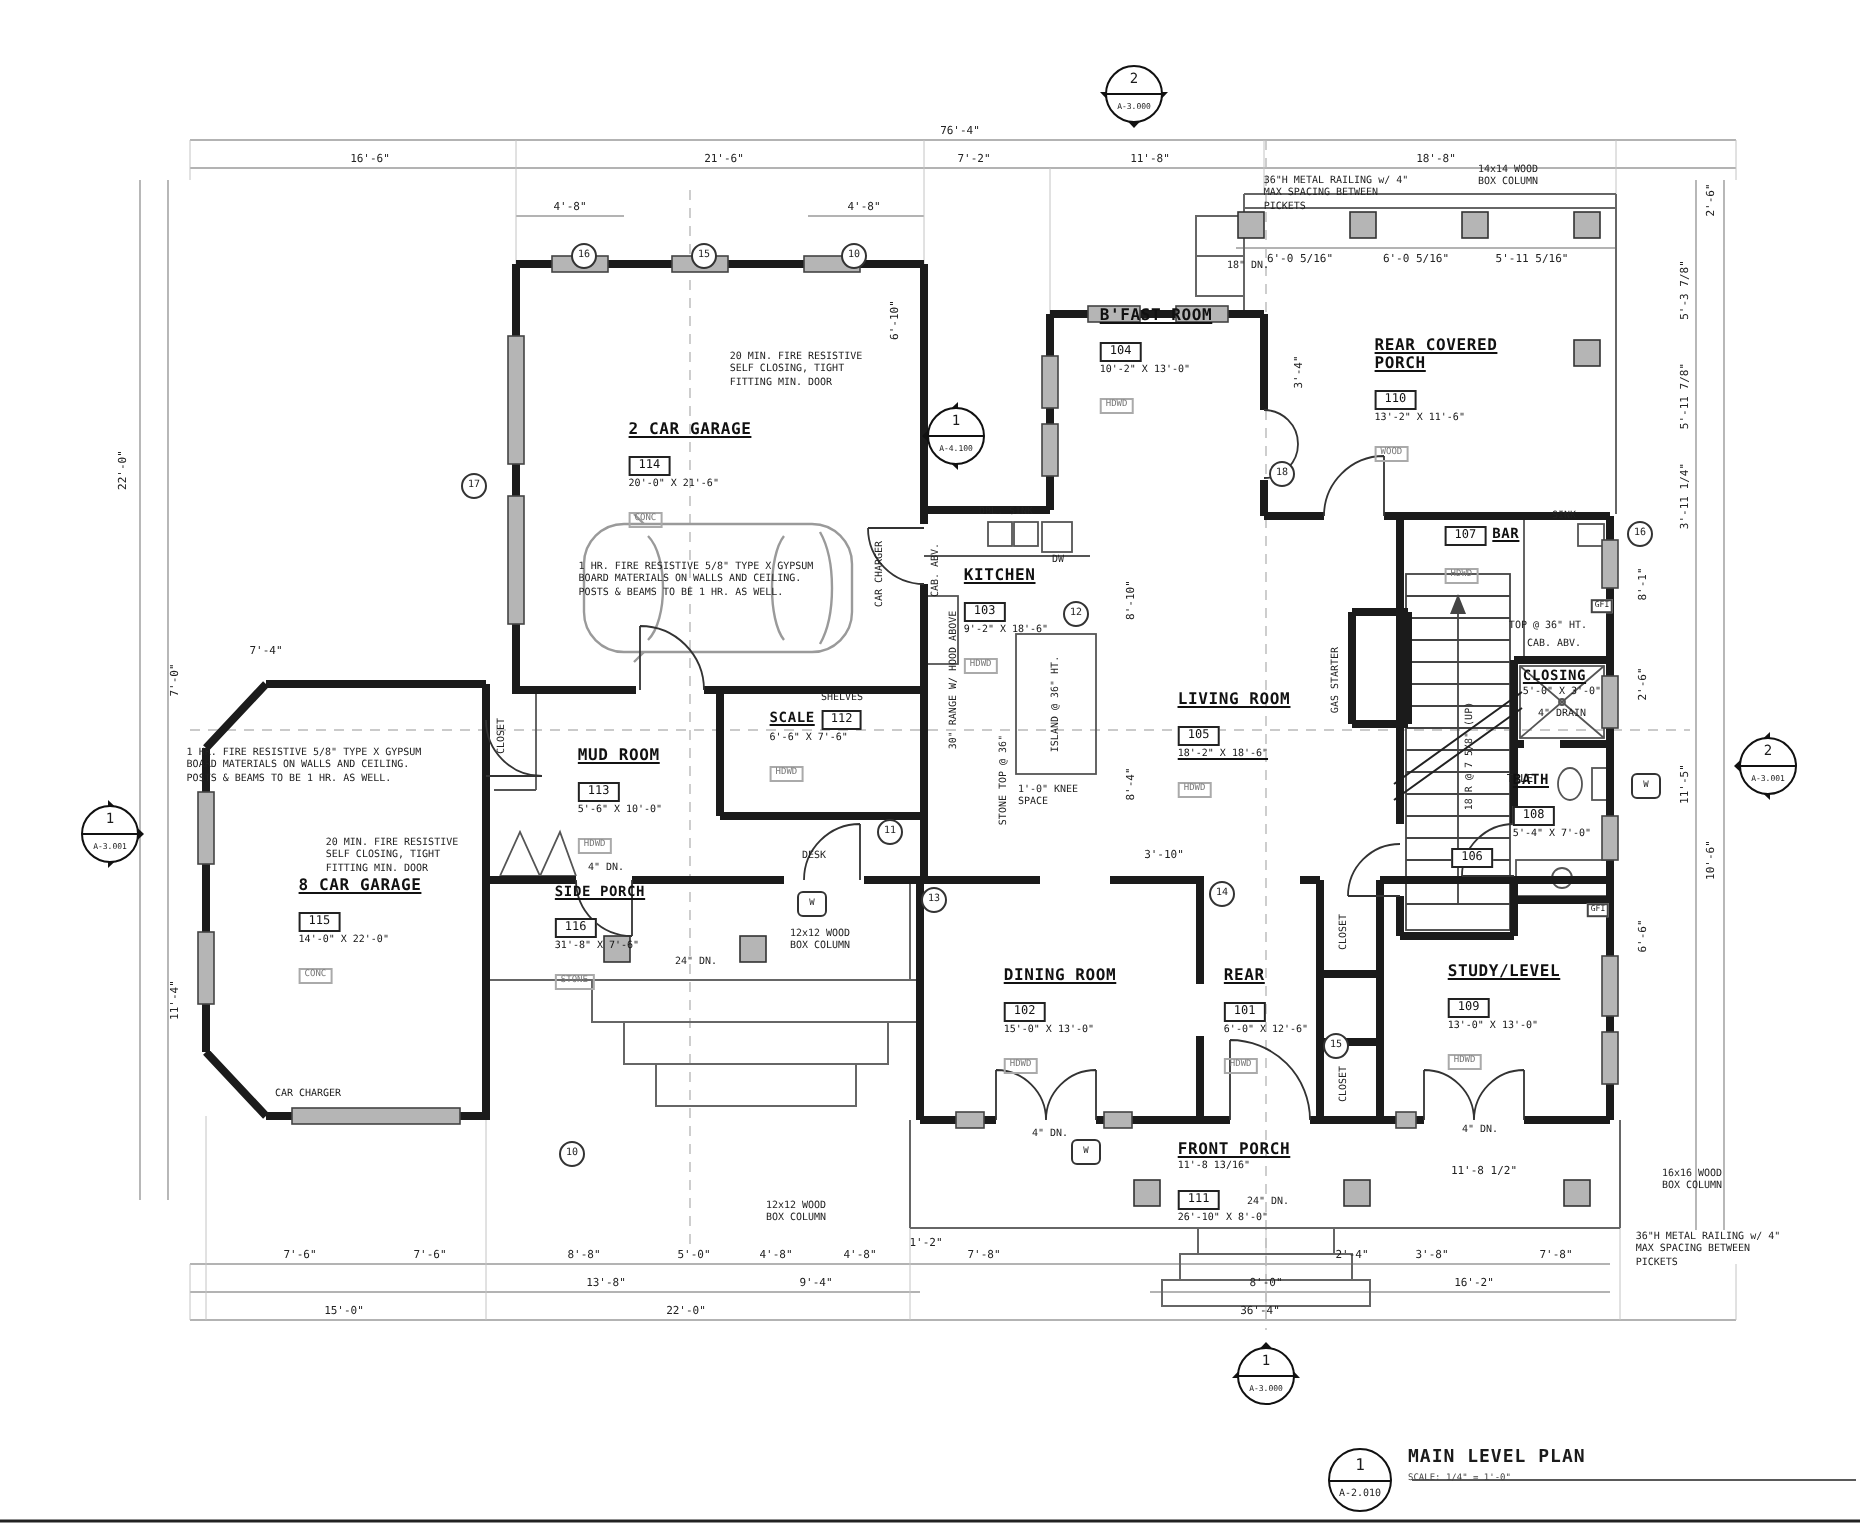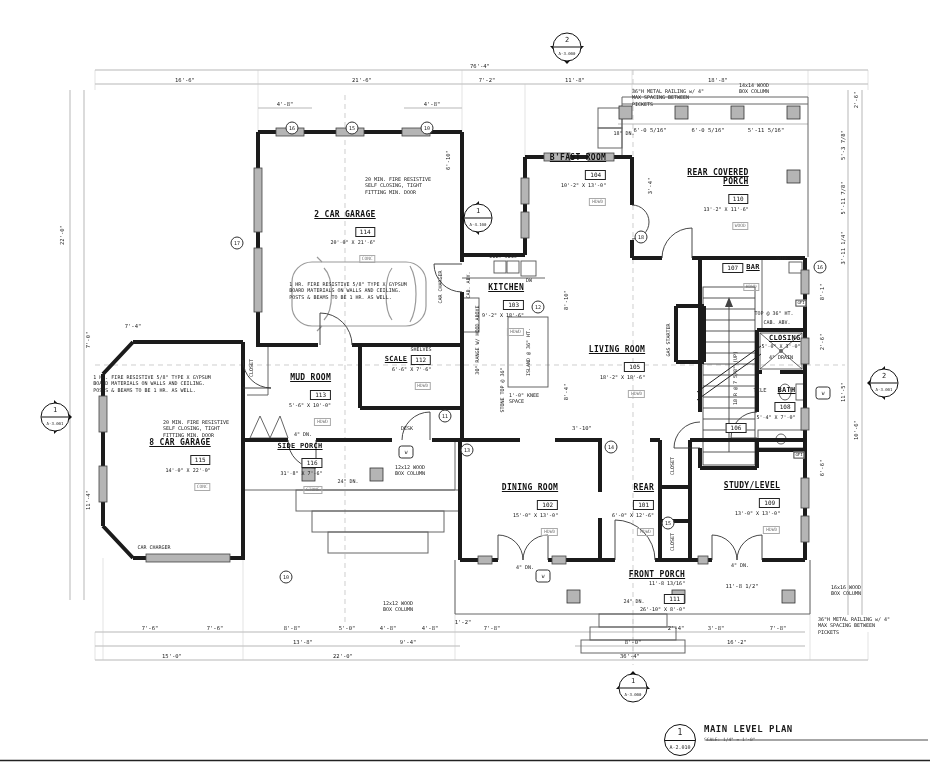--- a/index.html
+++ b/index.html
@@ -6,21 +6,21 @@
   .sheet{position:relative;width:930px;height:768px;background:#fff;overflow:hidden;
          font-family:"DejaVu Sans Mono","Liberation Mono",monospace;color:#1b1b1b;}
   svg{position:absolute;left:0;top:0;}
   .lbl{position:absolute;transform:translate(-50%,-50%);font-size:5.5px;white-space:nowrap;color:#222;}
   .lbl.v{transform:translate(-50%,-50%) rotate(-90deg);}
   .note{position:absolute;transform:translate(-50%,-50%);font-size:5px;line-height:1.25;
         white-space:pre-line;text-align:left;color:#222;}
   .note.v{transform:translate(-50%,-50%) rotate(-90deg);white-space:nowrap;}
   .gfi{position:absolute;transform:translate(-50%,-50%);border:1px solid #444;font-size:4px;
        line-height:1.2;padding:0 1px;background:#fff;color:#222;}
-  .room{position:absolute;transform:translate(-50%,0);text-align:right;color:#111;z-index:3;}
+  .room{position:absolute;transform:translate(-50%,0);text-align:left;color:#111;z-index:3;}
   .room .nm{font-size:8px;font-weight:bold;text-decoration:underline;letter-spacing:.3px;
             white-space:pre-line;line-height:1.15;}
   .room .nm.sm{font-size:7px;}
   .room .num{display:inline-block;border:1px solid #222;padding:0 4px;font-size:6px;margin-top:1px;background:#fff;line-height:1.3;}
   .room .sz{font-size:5px;margin-top:1px;}
   .room .fin{display:inline-block;border:1px solid #aaa;color:#777;padding:0 2px;font-size:4.5px;margin-top:1px;line-height:1.3;}
   .room .row{display:flex;gap:3px;align-items:center;justify-content:center;}
   .ctag{position:absolute;transform:translate(-50%,-50%);width:11px;height:11px;border:1px solid #333;
         border-radius:50%;font-size:5px;line-height:11px;text-align:center;background:#fff;color:#222;z-index:2;}
   .hexa{position:absolute;transform:translate(-50%,-50%);width:13px;height:11px;border:1px solid #333;
@@ -211,21 +211,21 @@
     <div><span class="num">110</span></div>
     <div class="sz">13'-2" X 11'-6"</div>
     <div><span class="fin">WOOD</span></div>
   </div>
   <div class="room" style="left:503px;top:283px;">
     <div class="nm">KITCHEN</div>
     <div><span class="num">103</span></div>
     <div class="sz">9'-2" X 18'-6"</div>
     <div><span class="fin">HDWD</span></div>
   </div>
-  <div class="room" style="left:617px;top:345px;">
+  <div class="room" style="left:617px;top:345px;text-decoration:underline;">
     <div class="nm">LIVING ROOM</div>
     <div><span class="num">105</span></div>
     <div class="sz">18'-2" X 18'-6"</div>
     <div><span class="fin">HDWD</span></div>
   </div>
   <div class="room" style="left:310px;top:373px;">
     <div class="nm">MUD ROOM</div>
     <div><span class="num">113</span></div>
     <div class="sz">5'-6" X 10'-0"</div>
     <div><span class="fin">HDWD</span></div>
@@ -261,21 +261,21 @@
     <div><span class="num">101</span></div>
     <div class="sz">6'-0" X 12'-6"</div>
     <div><span class="fin">HDWD</span></div>
   </div>
   <div class="room" style="left:752px;top:481px;">
     <div class="nm">STUDY/LEVEL</div>
     <div><span class="num">109</span></div>
     <div class="sz">13'-0" X 13'-0"</div>
     <div><span class="fin">HDWD</span></div>
   </div>
-  <div class="room" style="left:657px;top:570px;">
+  <div class="room" style="left:617px;top:570px;">
     <div class="nm">FRONT PORCH</div>
     <div class="sz">11'-8 13/16"</div>
     <div><span class="num">111</span></div>
     <div class="sz">26'-10" X 8'-0"</div>
   </div>
   <div class="room" style="left:781px;top:334px;">
     <div class="nm sm">CLOSING</div>
     <div class="sz">5'-0" X 3'-0"</div>
   </div>
   <div class="room" style="left:776px;top:386px;">

